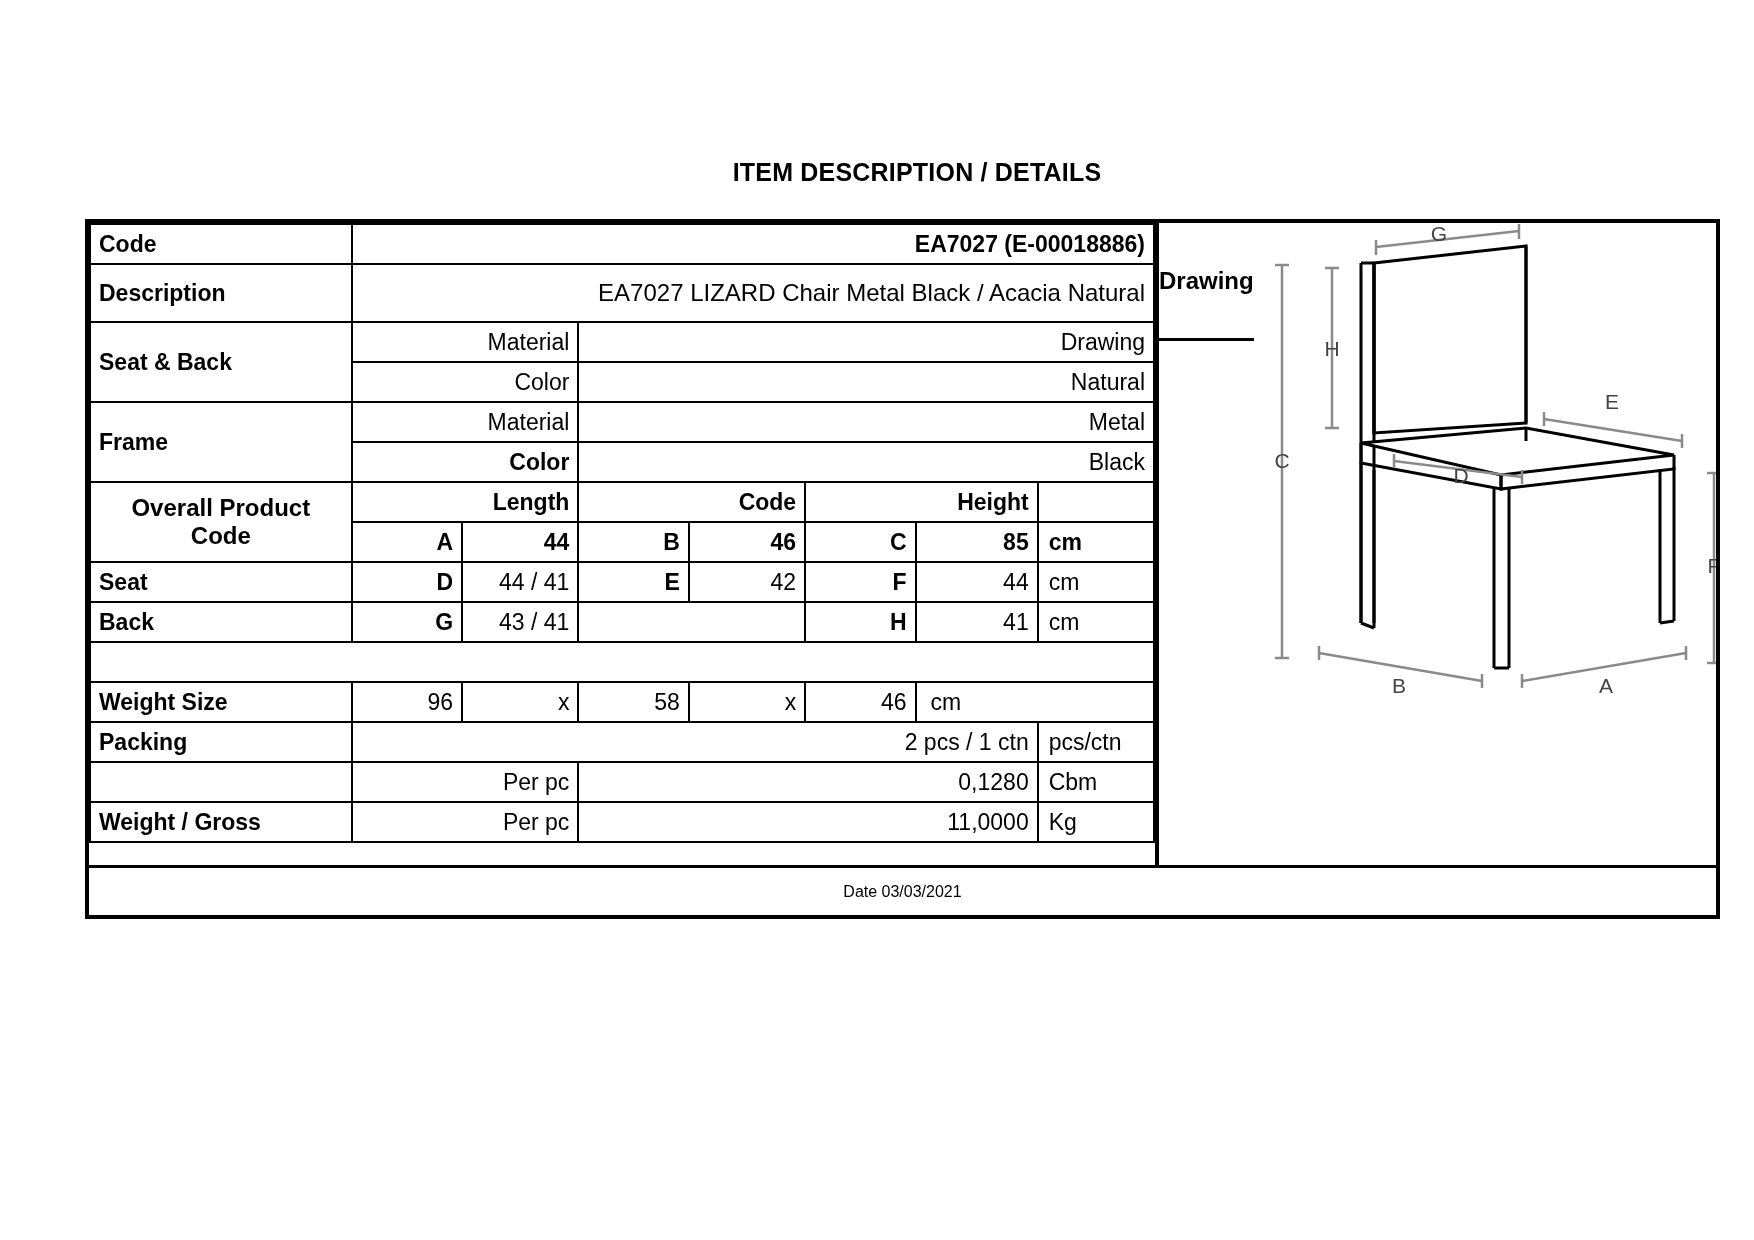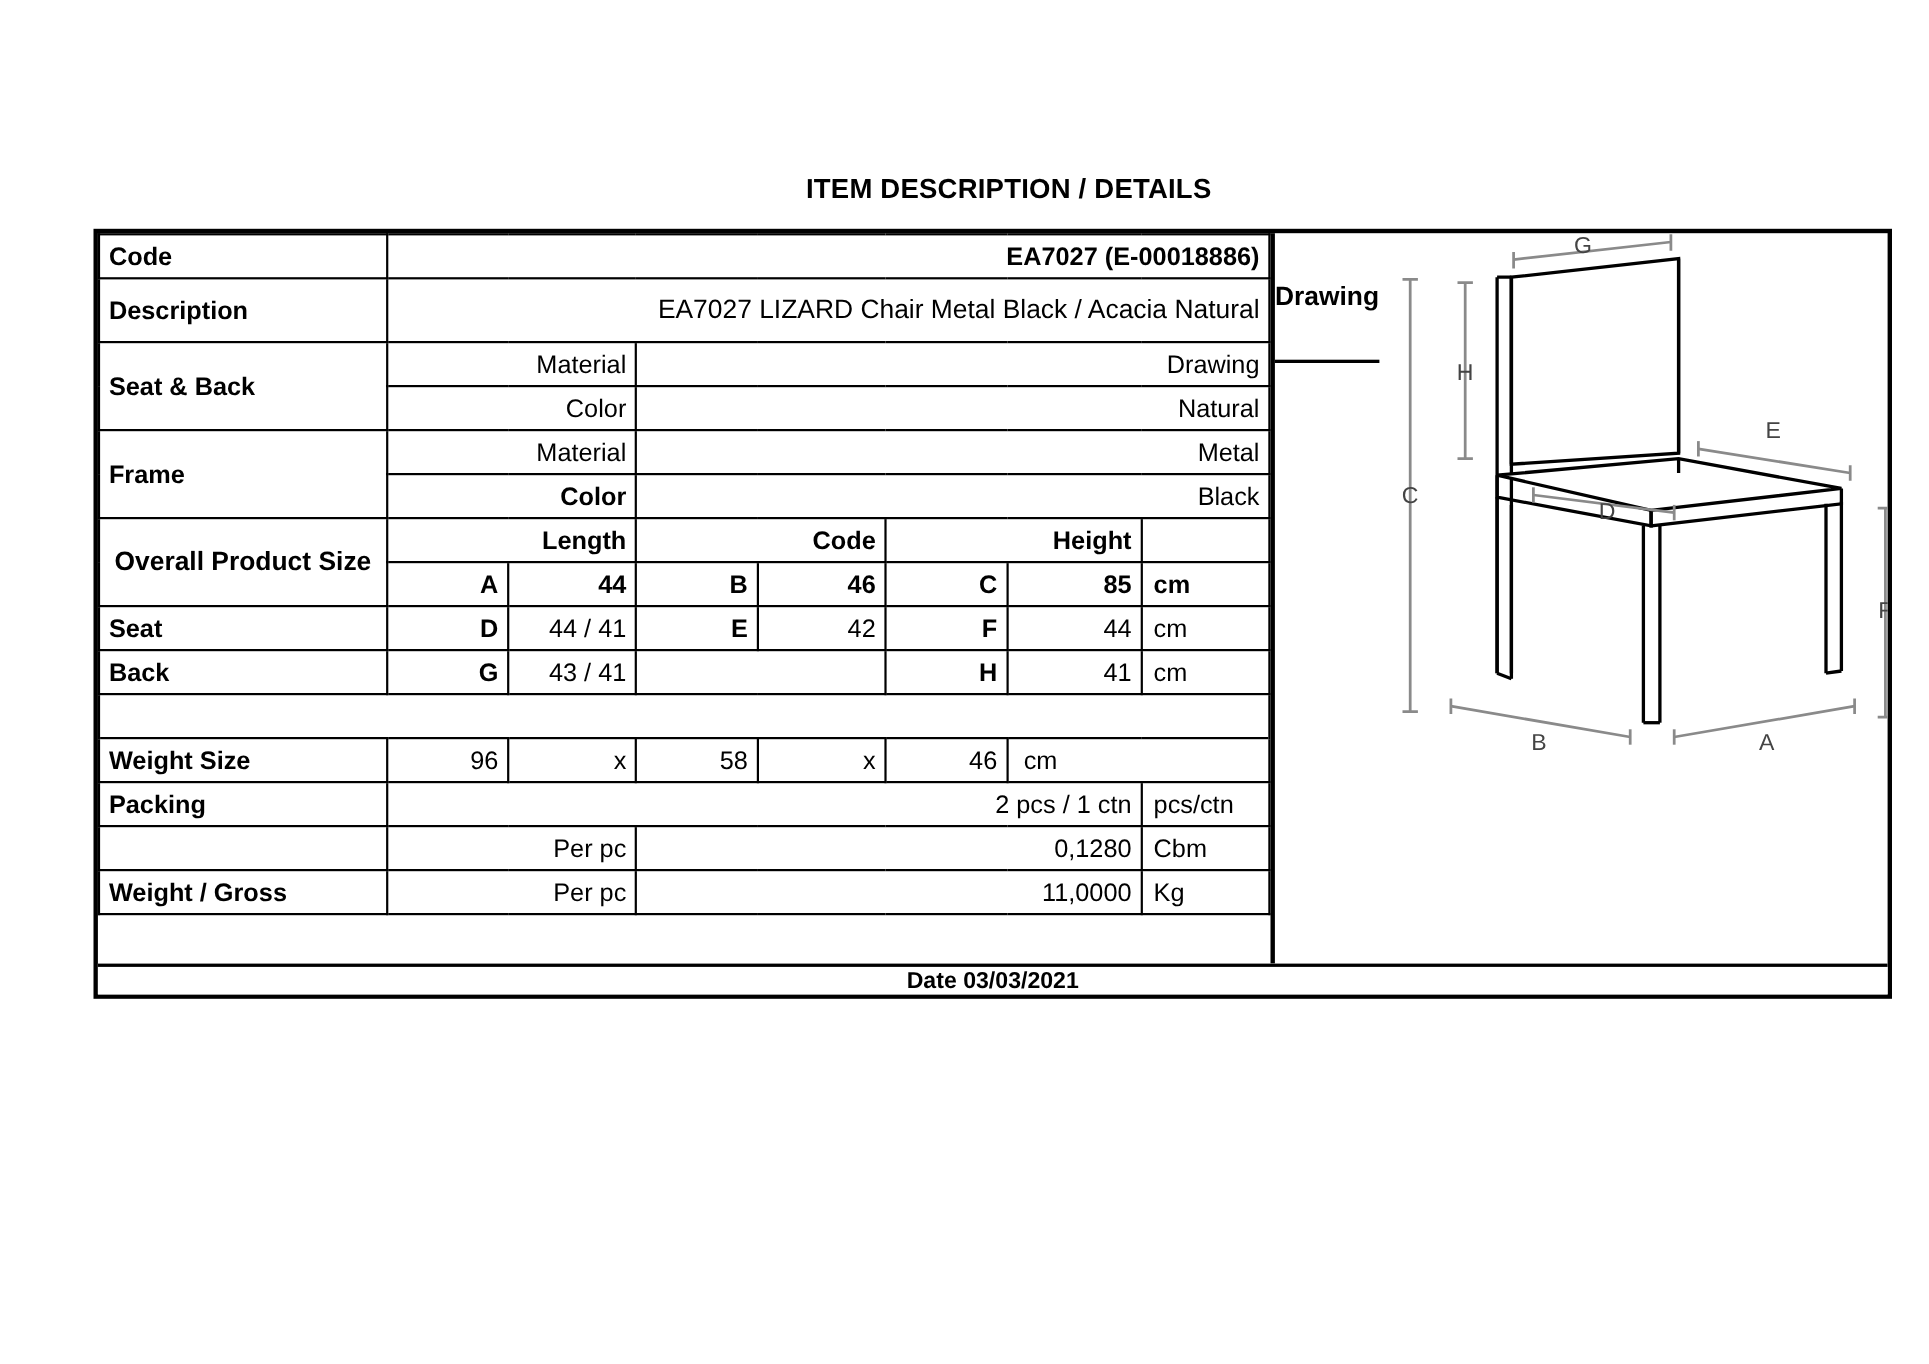--- a/index.html
+++ b/index.html
@@ -28,21 +28,21 @@
     width: 1754px;
     text-align: center;
     font-size: 25px;
     font-weight: bold;
     letter-spacing: 0.2px;
   }
   
   .doc {
     position: absolute;
     left: 45px;
-    top: 208px;
+    top: 219px;
     width: 1635px;
     height: 700px;
     border: 4px solid #000;
     box-sizing: border-box;
     display: flex;
     flex-direction: column;
   }
   .doc-body {
     display: flex;
     flex: 1 1 auto;
@@ -71,29 +71,28 @@
     justify-content: center;
     font-size: 24px;
     font-weight: bold;
   }
   .drawing-area {
     flex: 1 1 auto;
     position: relative;
     overflow: hidden;
   }
   .footer {
-    height: 28px;
+    height: 50px;
     box-sizing: border-box;
     border-top: 3px solid #000;
     display: flex;
     align-items: center;
     justify-content: center;
-    font-size: 21px;
+    font-size: 16px;
     background: #fff;
-    font-weight: bold;
   }
   table.t {
     border-collapse: collapse;
     width: 100%;
     table-layout: fixed;
   }
   table.t td {
     border: 2px solid #000;
     padding: 0 8px;
     font-size: 23px;
@@ -159,21 +158,21 @@
             <tr>
               <td class="lbl" rowspan="2">Frame</td>
               <td class="c grey" colspan="2">Material</td>
               <td class="c" colspan="5">Metal</td>
             </tr>
             <tr>
               <td class="c grey b" colspan="2">Color</td>
               <td class="c" colspan="5">Black</td>
             </tr>
             <tr>
-              <td class="lbl yellow c" rowspan="2" style="font-size:24px;text-align:center">Overall Product Size</td>
+              <td class="lbl yellow c" rowspan="2" style="font-size:24px;text-align:center">Overall Product Code</td>
               <td class="c yellow" colspan="2">Length</td>
               <td class="c yellow" colspan="2">Code</td>
               <td class="c yellow" colspan="2">Height</td>
               <td class="c yellow"></td>
             </tr>
             <tr>
               <td class="c yellow">A</td>
               <td class="c yellow">44</td>
               <td class="c yellow">B</td>
               <td class="c yellow">46</td>

